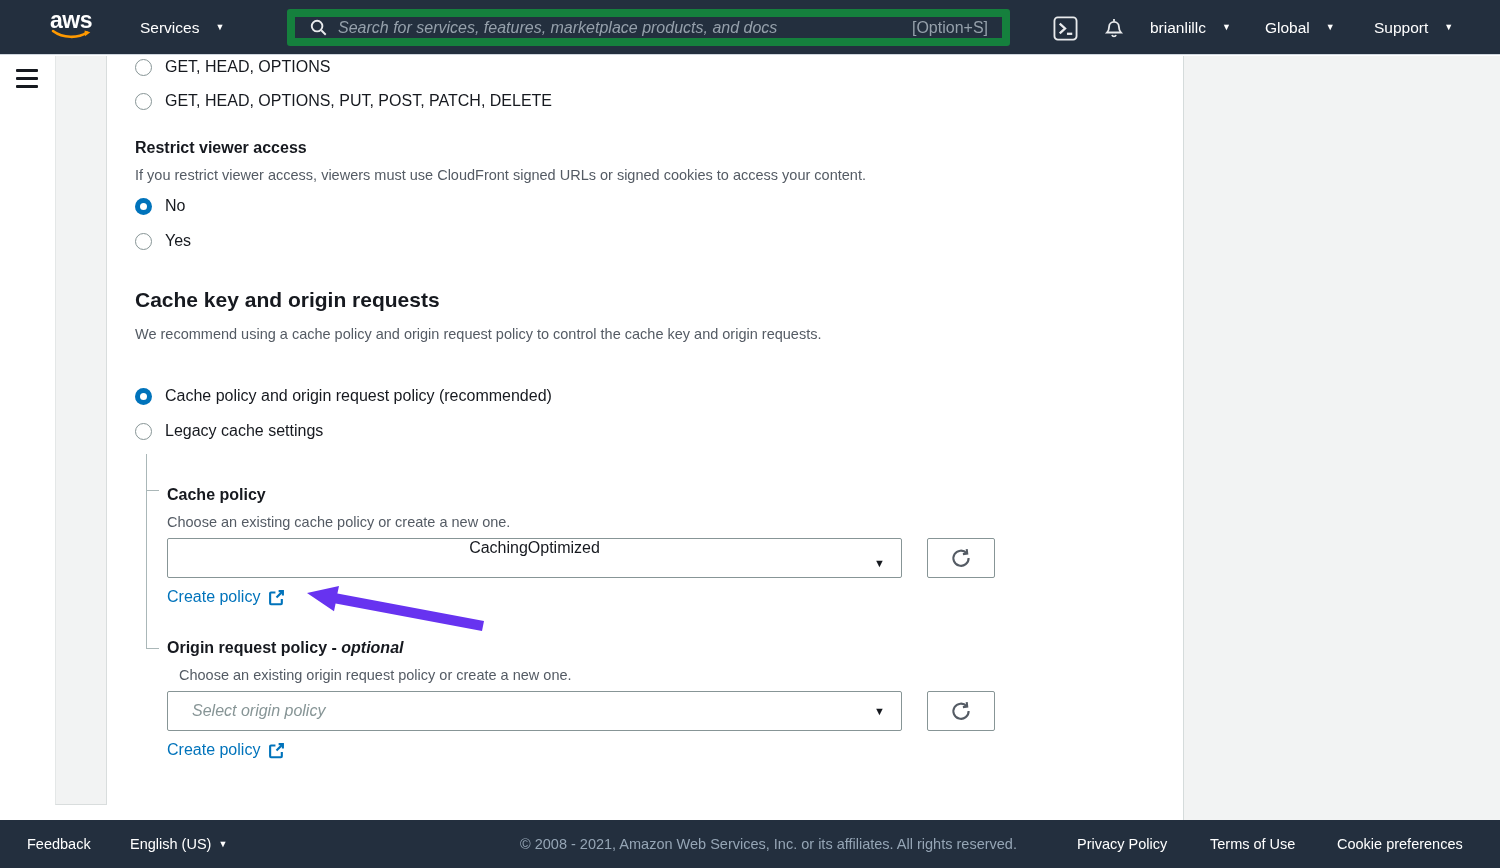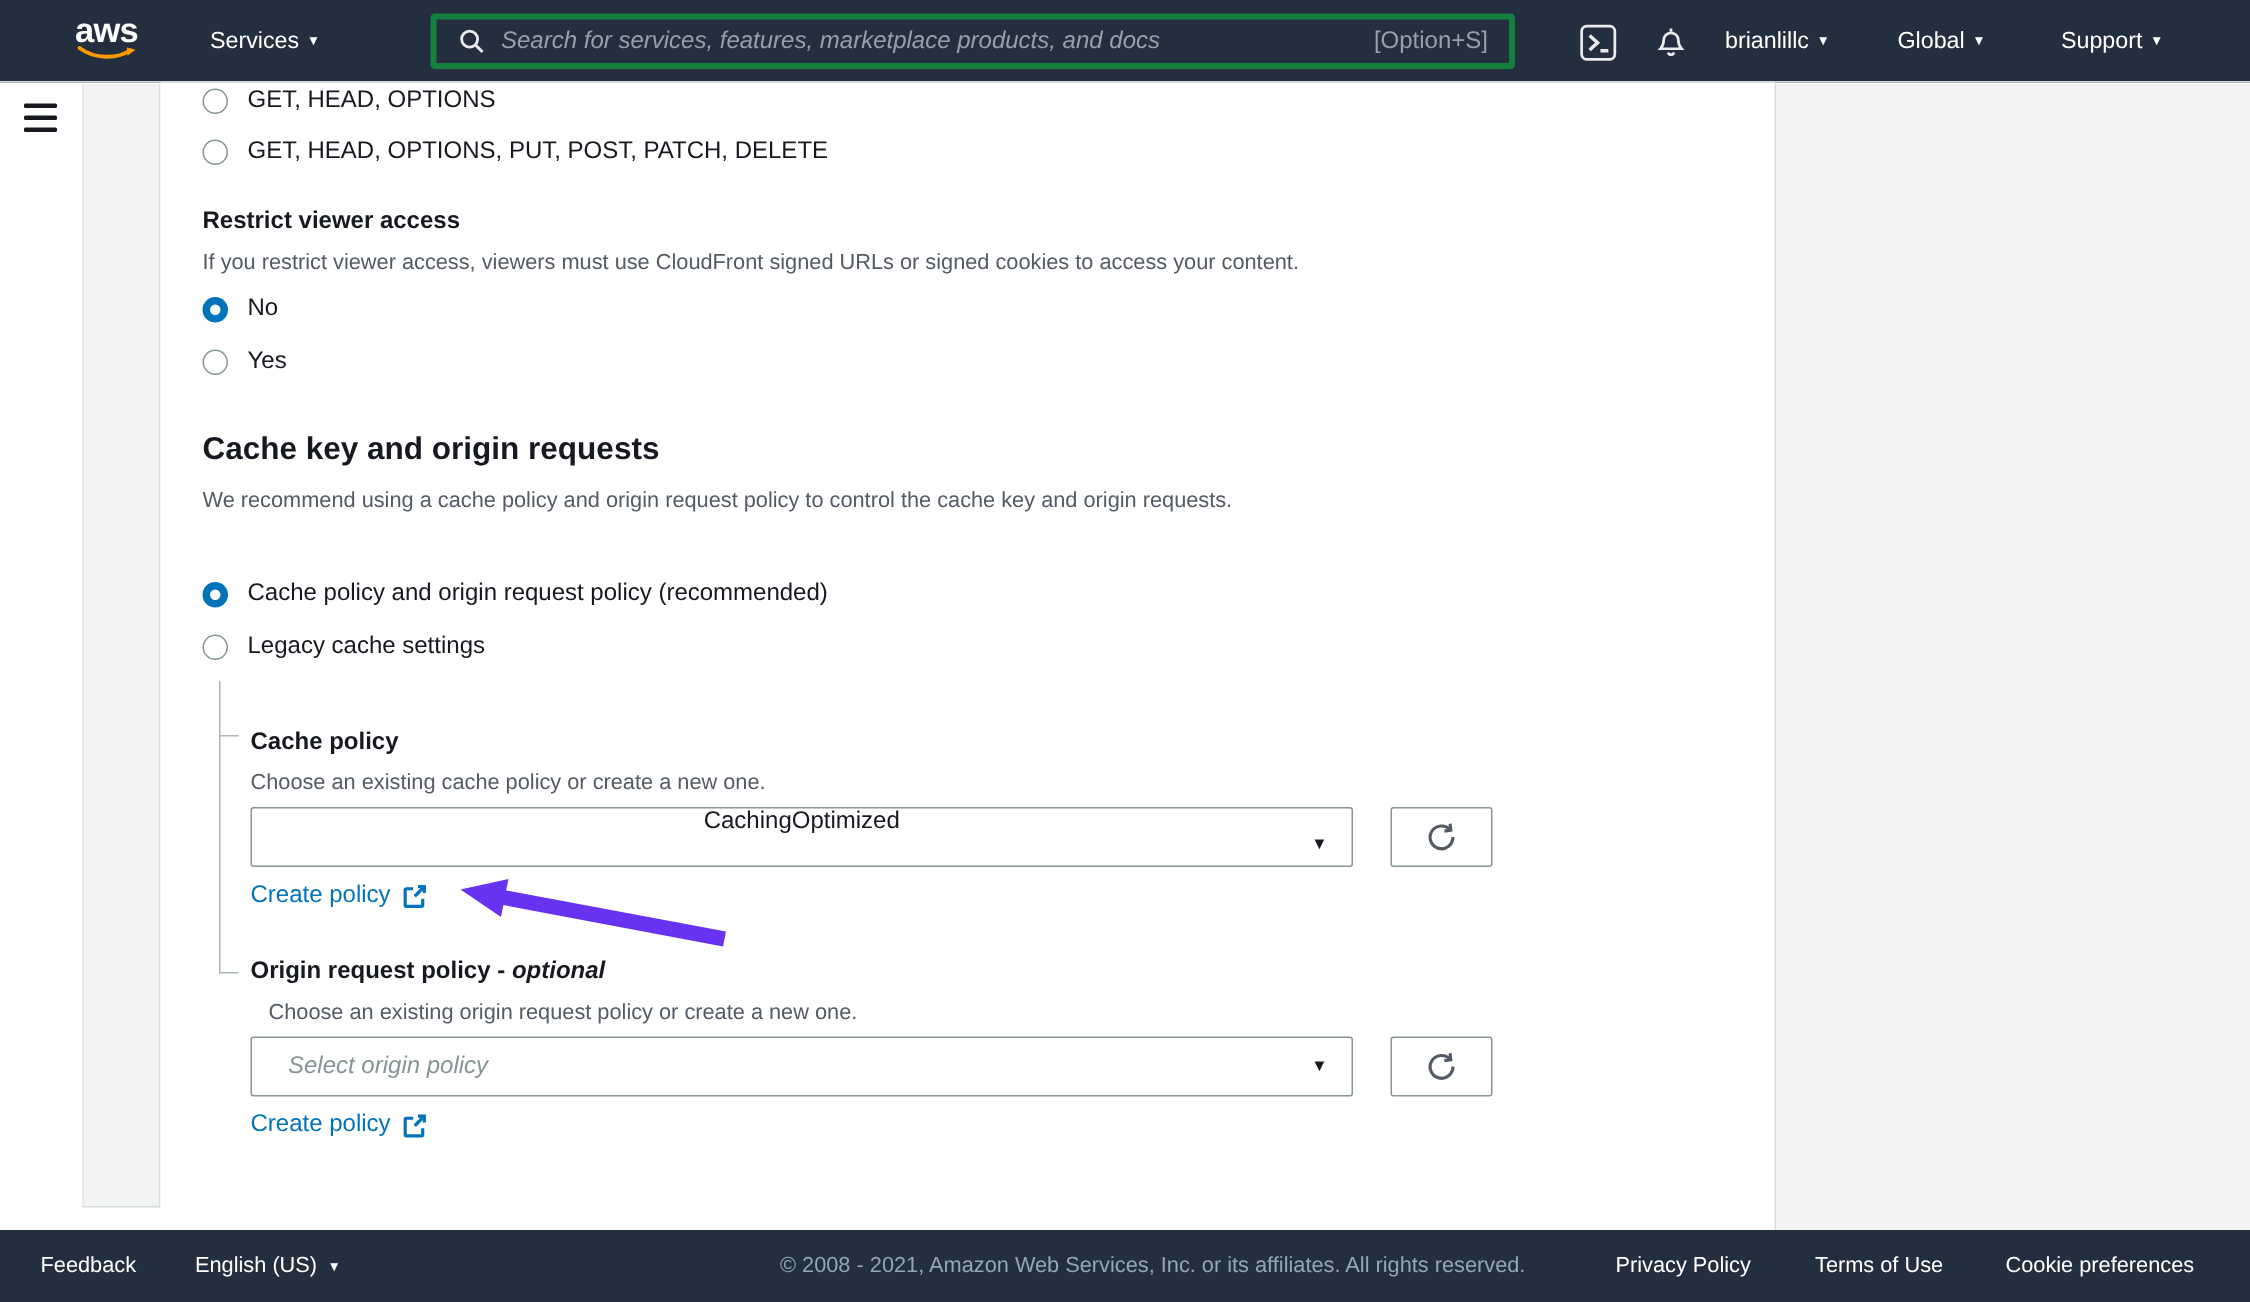--- a/index.html
+++ b/index.html
@@ -11,28 +11,28 @@
 
   
   .topnav {
     position:absolute; left:0; top:0; width:1500px; height:55px;
     background:#232f3e; border-bottom:1px solid #cfd6dd;
   }
   .logo { position:absolute; left:48px; top:8px; width:46px; text-align:center; cursor:pointer; }
   .logo-text { color:#fff; font-weight:700; font-size:23px; letter-spacing:-0.5px; line-height:24px; }
   .logo-smile { display:block; margin:-3px auto 0; }
   .nav-item {
-    position:absolute; top:0; height:55px; display:flex; align-items:center; gap:5px;
+    position:absolute; top:0; height:55px; display:flex; align-items:center; gap:16px;
     color:#ffffff; font-size:15.5px; cursor:pointer;
   }
   .caret { font-size:9px; color:#ffffff; line-height:1; }
   .nav-services { left:140px; }
   .searchbox {
     position:absolute; left:287px; top:9px; width:723px; height:37px;
-    border:4px solid #15803d; border-radius:3px; background:#232f3e;
+    border:8px solid #15803d; border-radius:3px; background:#232f3e;
     display:flex; align-items:center; padding:0 14px; gap:10px;
   }
   .searchbox input {
     flex:1; background:transparent; border:none; outline:none;
     color:#e9ebed; font-size:16px; font-family:"Liberation Sans", sans-serif;
   }
   .searchbox input::placeholder { color:#95a0ab; font-style:italic; }
   .search-shortcut { color:#95a0ab; font-size:16px; }
   .icon-btn { position:absolute; top:14px; width:28px; height:28px; display:flex; align-items:center; justify-content:center; cursor:pointer; }
   .icon-cloudshell { left:1051px; }

